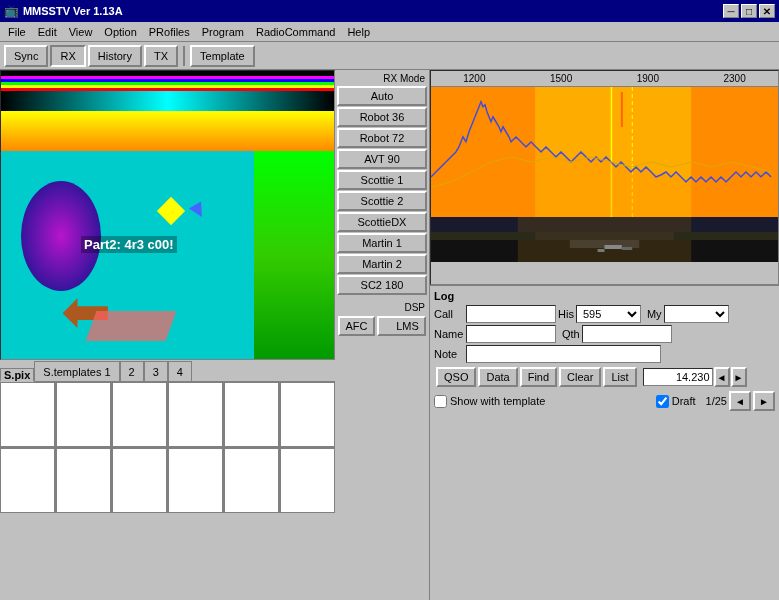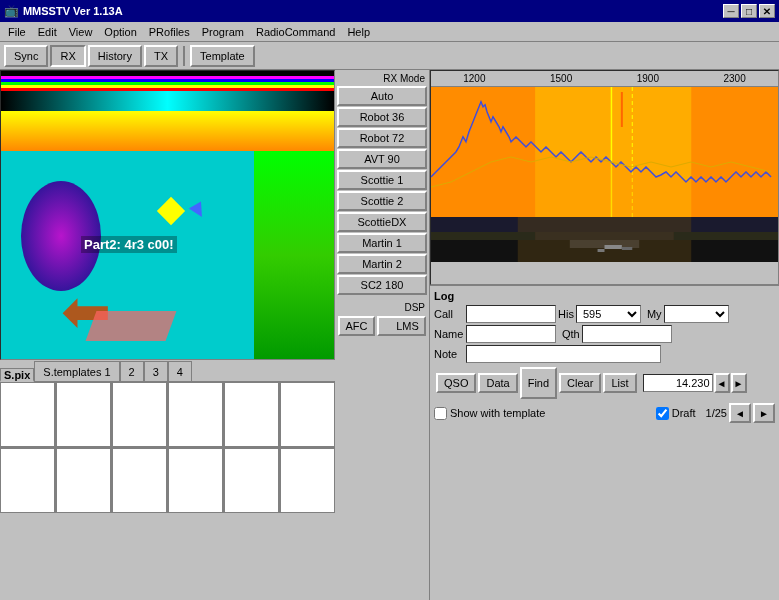--- a/index.html
+++ b/index.html
@@ -482,21 +482,21 @@
 
           <div class="log-row">
             <span class="log-label">Note</span>
             <input type="text" class="log-input" value="" style="width: 195px;">
           </div>
 
 
           <div class="action-row">
             <button class="btn" style="padding:1px 6px; height:20px;">QSO</button>
             <button class="btn" style="padding:1px 6px; height:20px;">Data</button>
-            <button class="btn" style="padding:4px 6px; height:32px;">Find</button>
+            <button class="btn" style="padding:4px 6px; height:20px;">Find</button>
             <button class="btn" style="padding:1px 6px; height:20px;">Clear</button>
             <button class="btn" style="padding:1px 6px; height:20px;">List</button>
             <div class="freq-input-area" style="margin-left:4px;">
               <input type="text" class="freq-display" value="14.230" style="">
               <div class="small-btn" style="width:16px;">◄</div>
               <div class="small-btn" style="width:16px;">►</div>
             </div>
           </div>
 
           <div class="log-row" style="margin-top:2px;">

